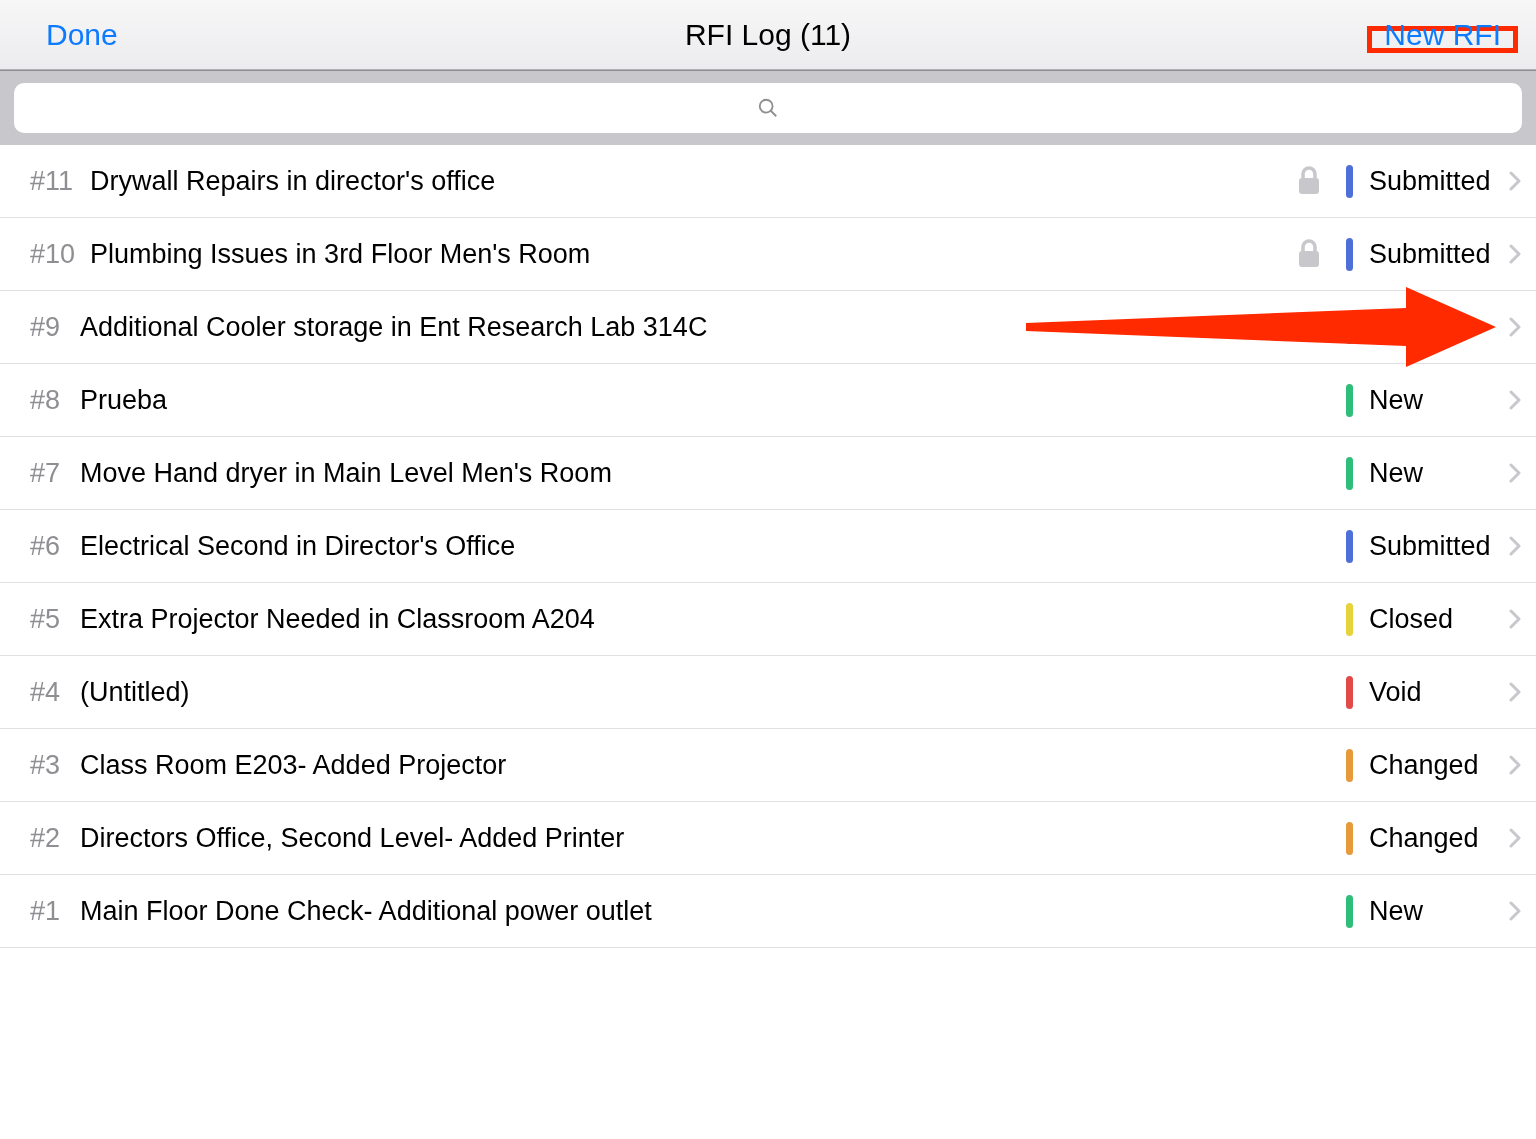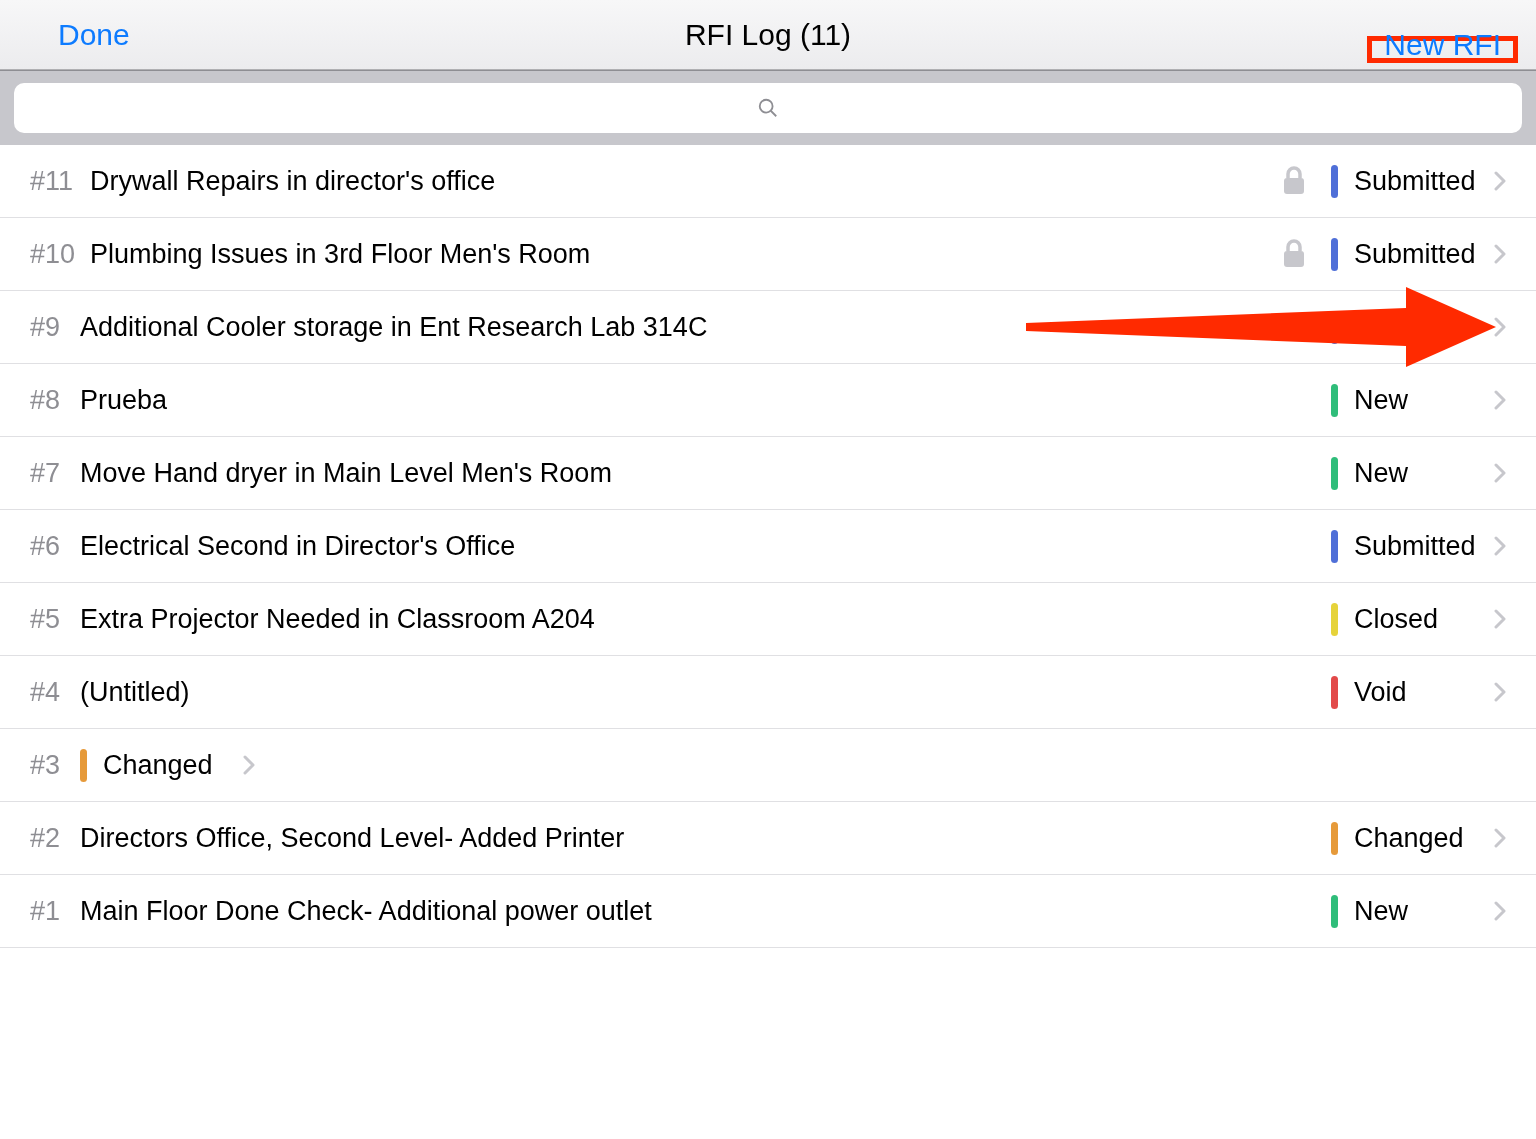--- a/index.html
+++ b/index.html
@@ -5,21 +5,21 @@
   * { box-sizing: border-box; margin: 0; padding: 0; }
   html, body { width: 1536px; height: 1139px; overflow: hidden; font-family: -apple-system, "Helvetica Neue", Helvetica, Arial, sans-serif; background: #fff; }
 
   .navbar {
     height: 70px;
     background: linear-gradient(#f7f7f8, #ececee);
     border-bottom: 1px solid #b0b0b3;
     display: flex;
     align-items: center;
     justify-content: space-between;
-    padding: 0 18px 0 48px;
+    padding: 0 18px 0 36px;
     position: relative;
   }
   .nav-left, .nav-right { flex: 0 0 auto; }
   .nav-title {
     position: absolute;
     left: 0; right: 0;
     text-align: center;
     font-size: 30px;
     font-weight: 400;
     color: #000;
@@ -30,21 +30,21 @@
     color: #0d7bff;
     background: none;
     border: none;
     cursor: pointer;
     padding: 6px 10px;
   }
   .nav-right-wrap {
     border: 5px solid #ff2a00;
     padding: 0 2px;
     position: relative;
-    top: 10px;
+    top: 0;
   }
 
   .search-bar-wrap {
     background: #c7c7cc;
     padding: 12px 14px;
     border-top: 1px solid #8e8e93;
   }
   .search-field {
     background: #fff;
     border-radius: 10px;
@@ -55,21 +55,21 @@
     color: #8e8e93;
   }
   .search-icon svg { display: block; }
 
   .list { width: 100%; }
   .row {
     display: flex;
     align-items: center;
     height: 73px;
     border-bottom: 1px solid #e0e0e3;
-    padding: 0 28px 0 30px;
+    padding: 0 13px 0 30px;
     cursor: pointer;
     position: relative;
   }
   .row .num {
     color: #8e8e93;
     font-size: 27px;
     min-width: 60px;
     padding-right: 8px;
   }
   .row.twochar .num { min-width: 50px; }
@@ -240,20 +240,21 @@
       <span class="status-pill" style="background: rgb(226, 74, 74);"></span>
       <span class="status-text">Void</span>
       <span class="chev">
         <svg width="12" height="20" viewBox="0 0 12 20">
           <polyline points="2,2 10,10 2,18" fill="none" stroke="#c7c7cc" stroke-width="3" stroke-linecap="round" stroke-linejoin="round"></polyline>
         </svg>
       </span>
     </div>
     <div class="row twochar">
       <span class="num">#3</span>
+      <span class="title">Class Room E203- Added Projector</span>
       <span class="status-pill" style="background: rgb(230, 154, 58);"></span>
       <span class="status-text">Changed</span>
       <span class="chev">
         <svg width="12" height="20" viewBox="0 0 12 20">
           <polyline points="2,2 10,10 2,18" fill="none" stroke="#c7c7cc" stroke-width="3" stroke-linecap="round" stroke-linejoin="round"></polyline>
         </svg>
       </span>
     </div>
     <div class="row twochar">
       <span class="num">#2</span>

